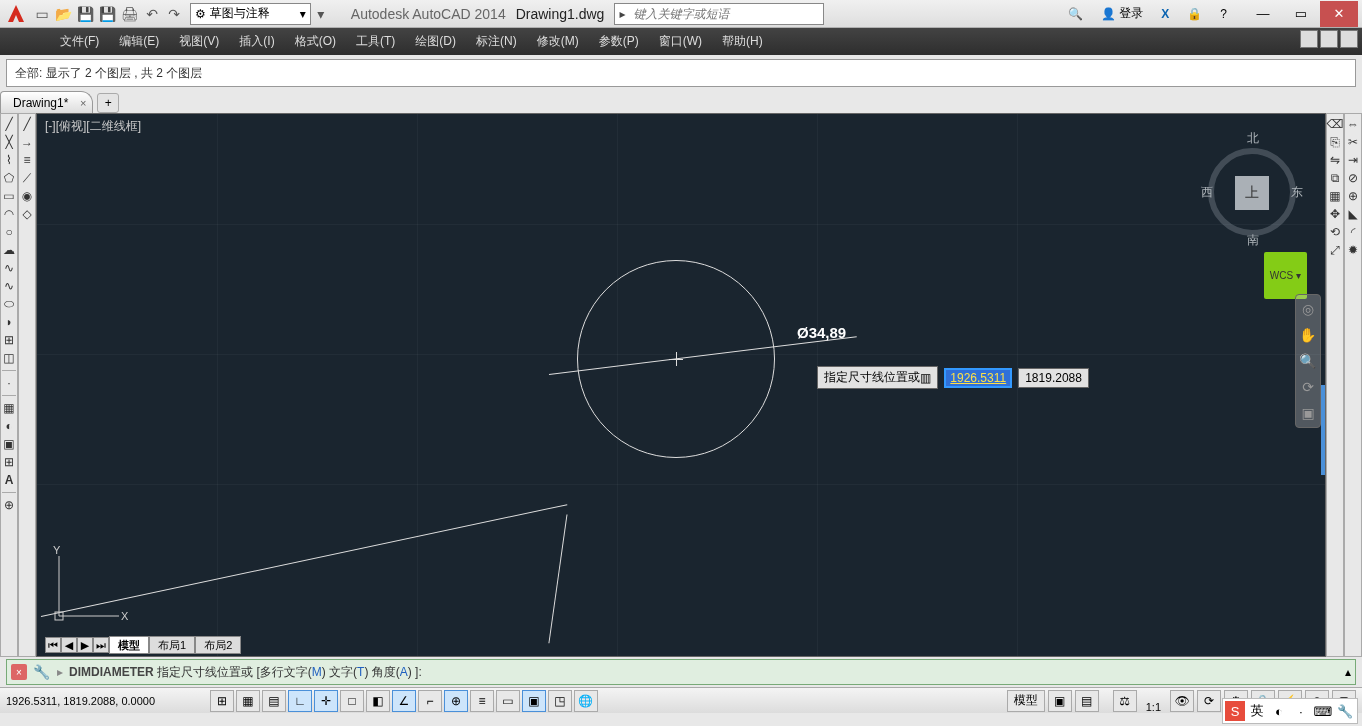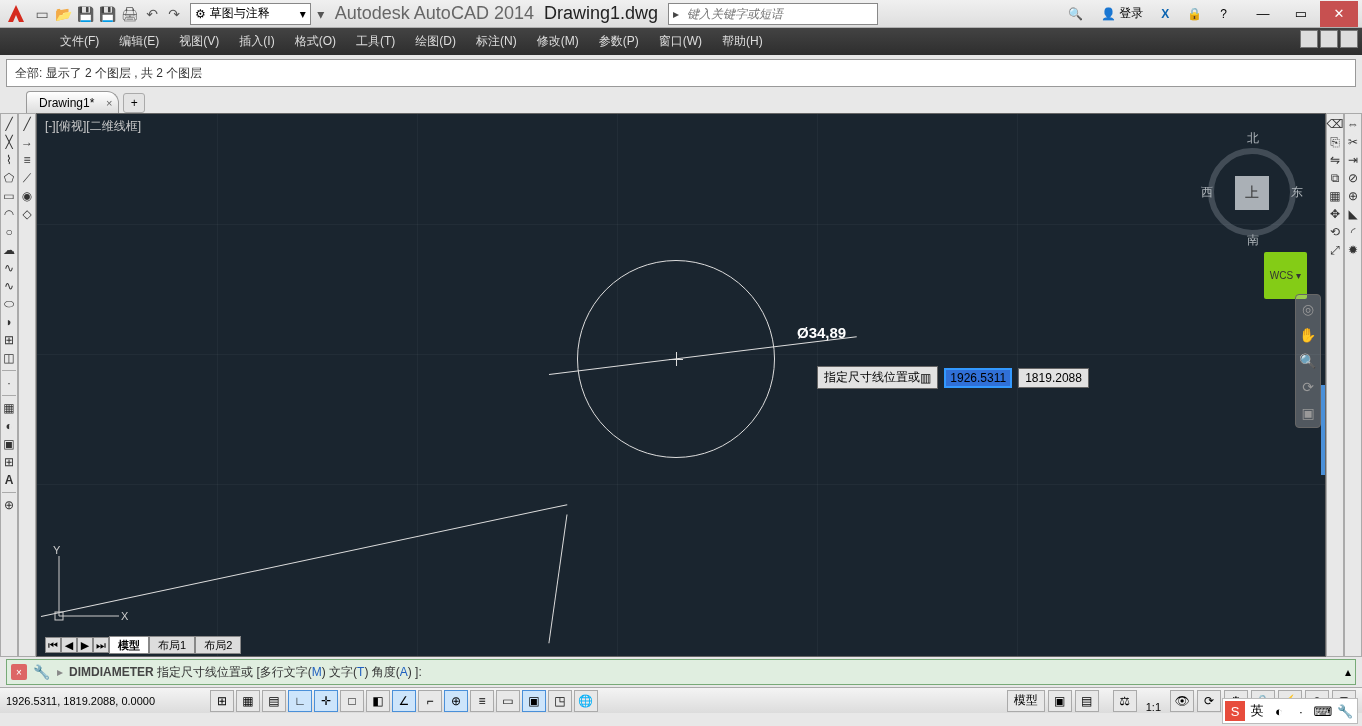--- a/index.html
+++ b/index.html
@@ -6,21 +6,21 @@
 body { width:1362px; height:726px; background:#e8e8e8; overflow:hidden; position:relative; font-size:12px; }
 
 
 .titlebar { height:28px; background:linear-gradient(#f0f0f0,#dedede); display:flex; align-items:center; padding:0 4px; border-bottom:1px solid #b0b0b0; }
 .logo { width:24px; height:24px; margin-right:4px; }
 .logo svg { width:100%; height:100%; }
 .qat { display:flex; gap:2px; align-items:center; }
 .qat-btn { width:20px; height:20px; border:1px solid transparent; border-radius:2px; display:flex; align-items:center; justify-content:center; color:#555; font-size:14px; cursor:pointer; }
 .ws-dd { margin-left:6px; height:22px; background:#fff; border:1px solid #888; display:flex; align-items:center; padding:0 4px; font-size:12px; }
 .ws-dd .gear { margin-right:4px; }
-.title-center { margin-left:4px; display:flex; align-items:center; gap:10px; font-size:18px; }
+.title-center { margin-left:20px; display:flex; align-items:center; gap:10px; font-size:14px; }
 .title-app { color:#666; }
 .title-doc { color:#222; font-weight:400; }
 .title-search { margin-left:10px; width:210px; height:22px; background:#fff; border:1px solid #888; display:flex; align-items:center; }
 .title-search .caret { width:14px; text-align:center; color:#444; }
 .title-search input { flex:1; border:0; outline:none; font-size:12px; color:#888; font-style:italic; padding:0 4px; }
 .title-right { margin-left:auto; display:flex; align-items:center; gap:4px; }
 .tr-btn { height:22px; padding:0 6px; display:flex; align-items:center; gap:3px; border:1px solid transparent; cursor:pointer; font-size:12px; }
 .win-ctrl { display:flex; margin-left:10px; }
 .win-btn { width:38px; height:26px; display:flex; align-items:center; justify-content:center; font-size:13px; cursor:pointer; }
 .win-close { background:#c75050; color:#fff; }
@@ -28,21 +28,21 @@
 
 .menubar { height:27px; background:linear-gradient(#434343,#2e2e2e); display:flex; align-items:center; padding:0 40px 0 50px; color:#ddd; position:relative; }
 .menu-item { padding:0 10px; height:24px; display:flex; align-items:center; font-size:12px; cursor:pointer; }
 .mdi-ctrl { position:absolute; right:4px; top:2px; display:flex; gap:2px; }
 .mdi-btn { width:18px; height:18px; background:#ddd; border:1px solid #777; font-size:10px; display:flex; align-items:center; justify-content:center; cursor:pointer; }
 
 
 .layer-info { height:28px; background:#fff; border:1px solid #999; margin:4px 6px 2px 6px; display:flex; align-items:center; padding:0 8px; font-size:12px; color:#333; }
 
 
-.doc-tabs { height:24px; display:flex; align-items:flex-end; padding-left:26px; gap:4px; }
+.doc-tabs { height:24px; display:flex; align-items:flex-end; gap:4px; }
 .doc-tab { height:22px; background:linear-gradient(#fff,#ddd); border:1px solid #999; border-bottom:none; border-radius:4px 12px 0 0; padding:0 24px 0 12px; display:flex; align-items:center; font-size:12px; position:relative; cursor:pointer; }
 .doc-tab .x { position:absolute; right:6px; font-size:11px; color:#666; cursor:pointer; }
 .plus-tab { width:22px; height:20px; background:#e4e4e4; border:1px solid #aaa; border-radius:3px; display:flex; align-items:center; justify-content:center; font-size:12px; cursor:pointer; }
 
 
 .main { display:flex; height:544px; }
 .tool-col { width:18px; background:#e8e8e8; border:1px solid #aaa; display:flex; flex-direction:column; align-items:center; padding:2px 0; gap:2px; }
 .tbtn { width:16px; height:16px; display:flex; align-items:center; justify-content:center; font-size:12px; color:#333; cursor:pointer; border:1px solid transparent; }
 .tool-sep { width:14px; height:1px; background:#aaa; margin:2px 0; }
 
@@ -54,21 +54,21 @@
 .dim-line { position:absolute; height:1px; background:#ddd; transform-origin:left center; }
 .poly-line { position:absolute; background:#ddd; transform-origin:left center; height:1px; }
 .dim-text { position:absolute; color:#fff; font-size:15px; font-weight:700; }
 .cross { position:absolute; width:14px; height:14px; }
 .cross::before, .cross::after { content:""; position:absolute; background:#ddd; }
 .cross::before { width:14px; height:1px; top:7px; }
 .cross::after { width:1px; height:14px; left:7px; }
 .tooltip-row { position:absolute; display:flex; gap:6px; align-items:center; }
 .tip-box { background:#e2e2e2; border:1px solid #666; padding:2px 6px; font-size:12px; display:flex; align-items:center; }
 .tip-input { background:#fff; border:2px solid #3399ff; padding:1px 4px; font-size:12px; }
-.tip-input.sel { background:#3070d8; color:#000000; }
+.tip-input.sel { background:#3070d8; color:#fde047;text-decoration:underline; }
 .ucs { position:absolute; left:12px; bottom:30px; }
 
 
 .viewcube { position:absolute; right:18px; top:12px; width:110px; height:140px; color:#b0b6bb; pointer-events:none; }
 .vc-circle { width:88px; height:88px; border:6px solid rgba(160,170,180,0.3); border-radius:50%; position:absolute; left:11px; top:22px; }
 .vc-face { width:34px; height:34px; background:#aab0b6; color:#333; position:absolute; left:38px; top:50px; display:flex; align-items:center; justify-content:center; font-size:14px; }
 .vc-n, .vc-s, .vc-e, .vc-w { position:absolute; font-size:12px; }
 .vc-n { left:50px; top:4px; } .vc-s { left:50px; top:106px; } .vc-e { right:4px; top:58px; } .vc-w { left:4px; top:58px; }
 .wcs { position:absolute; right:18px; top:138px; background:#84cc16; color:#333; font-size:10px; padding:18px 6px; border-radius:2px; }
 

